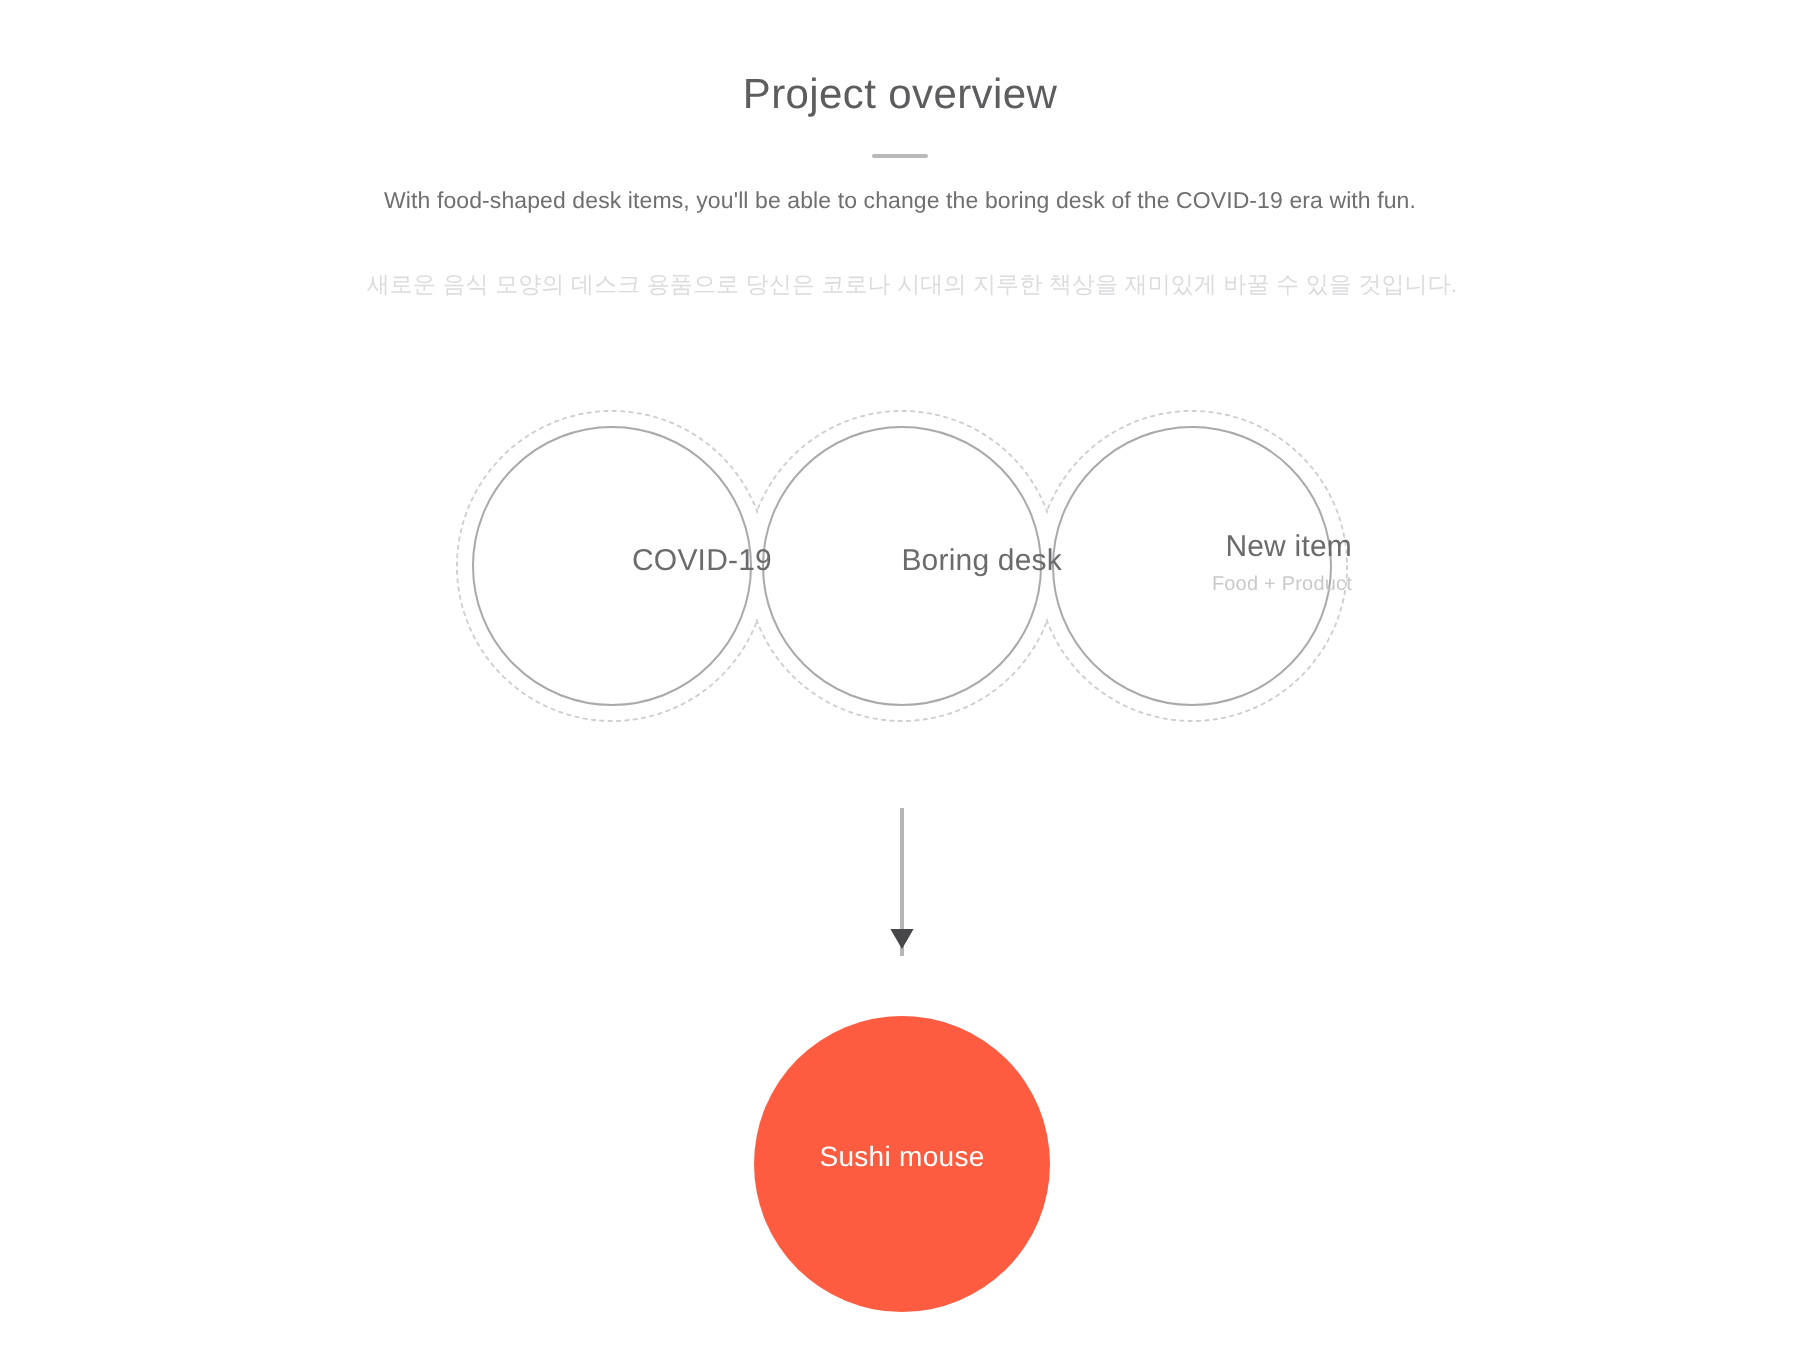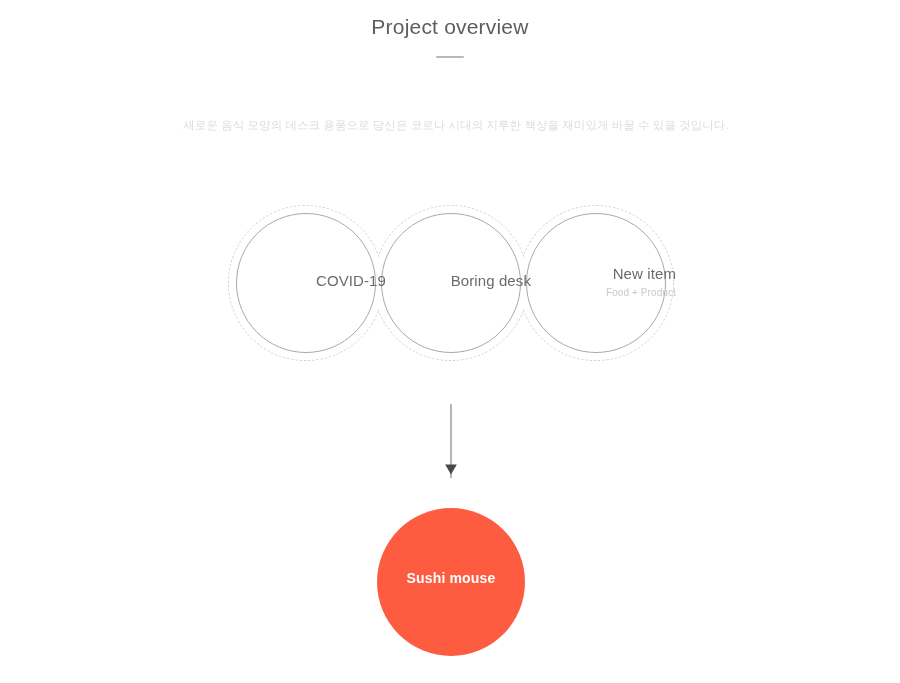--- a/index.html
+++ b/index.html
@@ -26,21 +26,21 @@
   
   .header {
     position: absolute;
     left: 0;
     top: 0;
     width: 900px;
     text-align: center;
   }
   .page-title {
     margin: 0;
-    padding-top: 13px;
+    padding-top: 34px;
     font-size: 21px;
     font-weight: 500;
     letter-spacing: 0.2px;
     color: #5d5d5f;
     line-height: 28px;
   }
   .title-rule {
     width: 28px;
     height: 2px;
     background: #b9b9bb;
@@ -128,38 +128,39 @@
     width: 148px;
     height: 148px;
     border-radius: 50%;
     background: #fd5c41;
     display: flex;
     align-items: center;
     justify-content: center;
   }
   .result-label {
     font-size: 14px;
-    font-weight: bold;
+    font-weight: normal;
     color: #ffffff;
     letter-spacing: 0.15px;
     margin-top: -9px;
     text-align: right;
   }
 </style>
 </head>
 <body>
 
 <div class="page">
 
   <div class="header">
     <h1 class="page-title">Project overview</h1>
     <div class="title-rule"></div>
   </div>
 
   <div class="desc">
+    <p class="desc-en">With food-shaped desk items, you'll be able to change the boring desk of the COVID-19 era with fun.</p>
     <p class="desc-ko">새로운 음식 모양의 데스크 용품으로 당신은 코로나 시대의 지루한 책상을 재미있게 바꿀 수 있을 것입니다.</p>
   </div>
 
   <div class="circle-group">
     <svg width="460" height="176" viewBox="0 0 460 176">
 
       <g fill="none" stroke="#cfcfd2" stroke-width="1" stroke-dasharray="1.6 2.6" stroke-linecap="round">
         <circle cx="86" cy="87" r="77.5"></circle>
         <circle cx="231" cy="87" r="77.5"></circle>
         <circle cx="376" cy="87" r="77.5"></circle>

